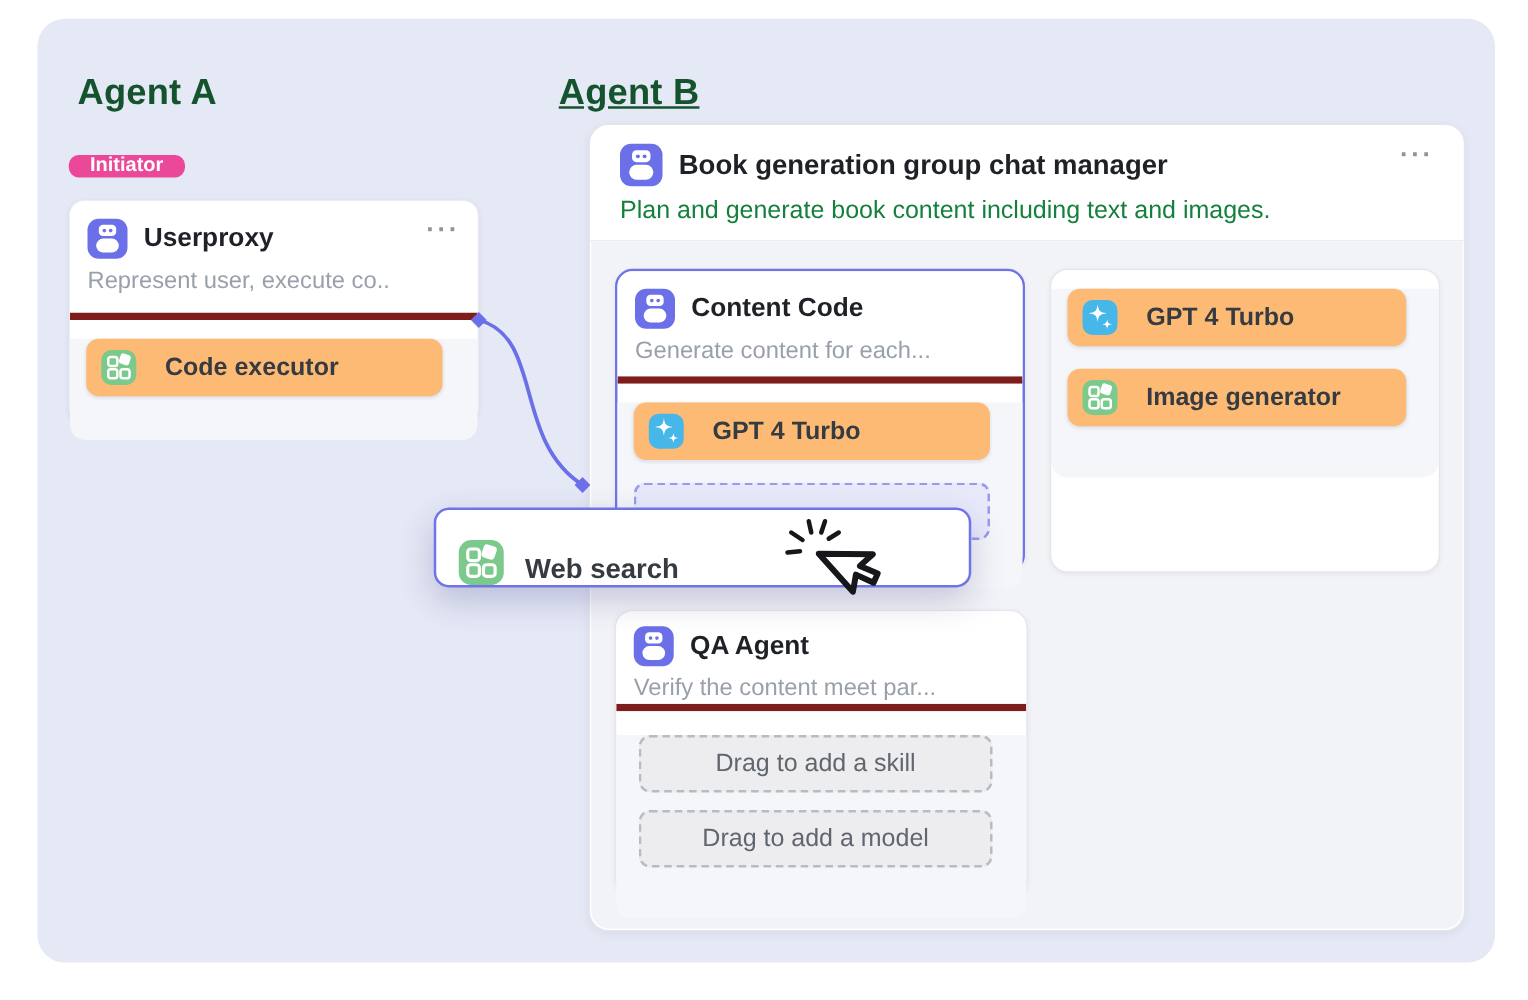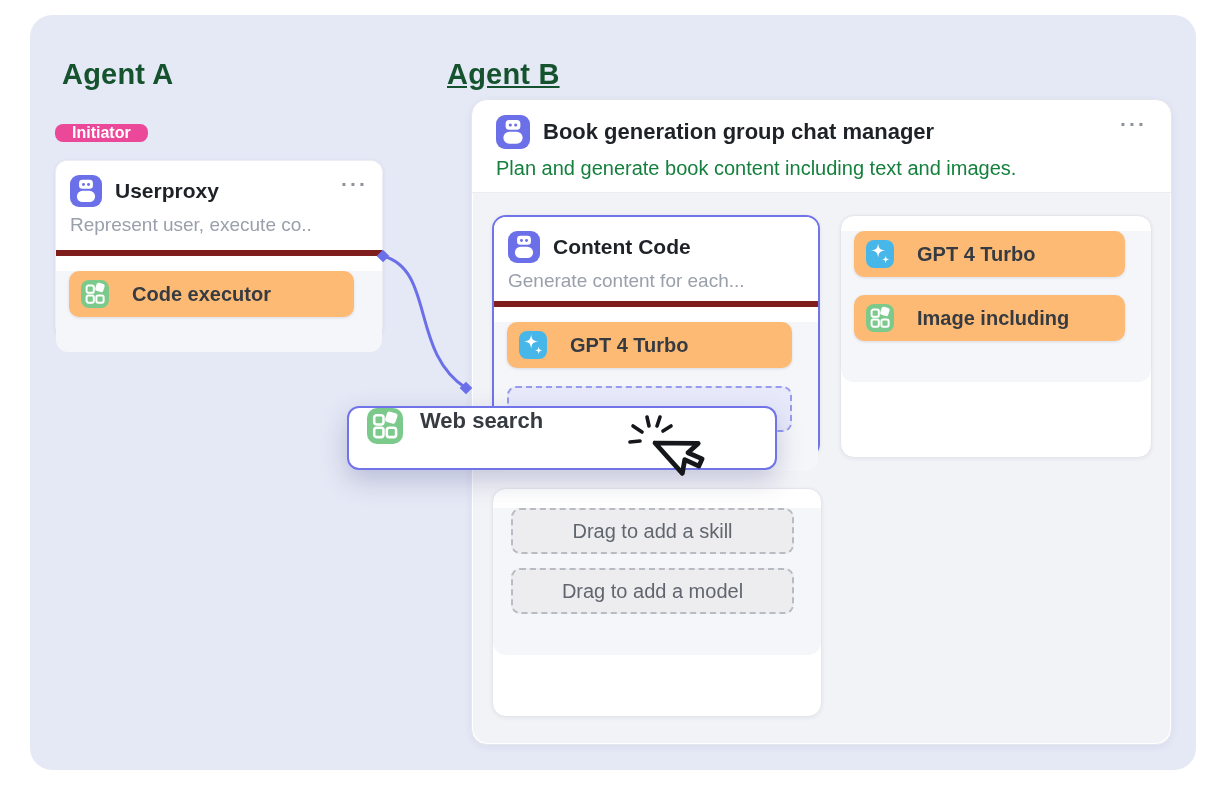--- a/index.html
+++ b/index.html
@@ -68,21 +68,21 @@
 
   .placeholder { height:46px; margin:19px 27px 0 18px; border:2px dashed #b8bbc3; background:#ededf0; border-radius:9px;
                  display:flex; align-items:center; justify-content:center; font-size:20px; color:#61666e; }
   .placeholder + .placeholder { margin-top:14px; }
 
   
   .connector { position:absolute; left:370px; top:244px; width:124px; height:158px; pointer-events:none; }
 
   
   .drag-chip { position:absolute; left:347px; top:406px; width:430px; height:64px; background:#fff; border:2px solid #7074e8;
-               border-radius:12px; box-shadow:0 10px 26px rgba(60,64,130,.25); display:flex; align-items:flex-start; z-index:30; }
+               border-radius:12px; box-shadow:0 10px 26px rgba(60,64,130,.25); display:flex; align-items:flex-end; z-index:30; }
   .drag-chip .icon-sq { width:36px; height:36px; border-radius:10px; margin-left:18px; }
   .drag-chip .chip-label { margin-left:17px; font-size:22px; }
 
   .cursor { position:absolute; left:612px; top:412px; width:112px; height:92px; z-index:40; pointer-events:none; }
 </style>
 </head>
 <body>
 
 <div class="stage">
   <div class="canvas"></div>
@@ -184,26 +184,40 @@
       </div>
       <div class="chip" style="margin-top:18px;">
         <span class="icon-sq icon-skill">
           <svg viewBox="0 0 24 24" fill="none" stroke="#fff" stroke-width="1.7">
               <rect x="4.8" y="4.8" width="6.2" height="6.2" rx="1.6"></rect>
               <rect x="4.8" y="13.2" width="6.2" height="6.2" rx="1.6"></rect>
               <rect x="13.2" y="13.2" width="6.2" height="6.2" rx="1.6"></rect>
               <rect x="12.6" y="2.8" width="7.2" height="7.2" rx="1.8" fill="#fff" stroke="none" transform="rotate(18 16.2 6.4)"></rect>
             </svg>
         </span>
-        <span class="chip-label">Image including</span>
+        <span class="chip-label">Image generator</span>
       </div>
     </div>
   </div>
 
   <div class="card qa-card">
+    <div class="card-head">
+      <div class="head-row">
+        <span class="icon-sq icon-robot">
+          <svg viewBox="0 0 24 24">
+              <rect x="6.8" y="3.6" width="10.4" height="6.8" rx="2.5" fill="#fff"></rect>
+              <circle cx="10.1" cy="7.1" r="1.1" fill="#6c70e8"></circle>
+              <circle cx="13.9" cy="7.1" r="1.1" fill="#6c70e8"></circle>
+              <rect x="5.2" y="11.9" width="13.6" height="8.4" rx="4.2" fill="#fff"></rect>
+            </svg>
+        </span>
+        <span class="card-title">QA Agent</span>
+      </div>
+      <div class="card-sub">Verify the content meet par...</div>
+    </div>
     <div class="card-body">
       <div class="placeholder">Drag to add a skill</div>
       <div class="placeholder">Drag to add a model</div>
     </div>
   </div>
 
   <svg class="connector" viewBox="0 0 124 158">
     <path d="M13,12 C65,26 40,108 96,144" fill="none" stroke="#6c70e8" stroke-width="3"></path>
     <rect x="8.5" y="7.5" width="9" height="9" fill="#6c70e8" transform="rotate(45 13 12)"></rect>
     <rect x="91.5" y="139.5" width="9" height="9" fill="#6c70e8" transform="rotate(45 96 144)"></rect>

